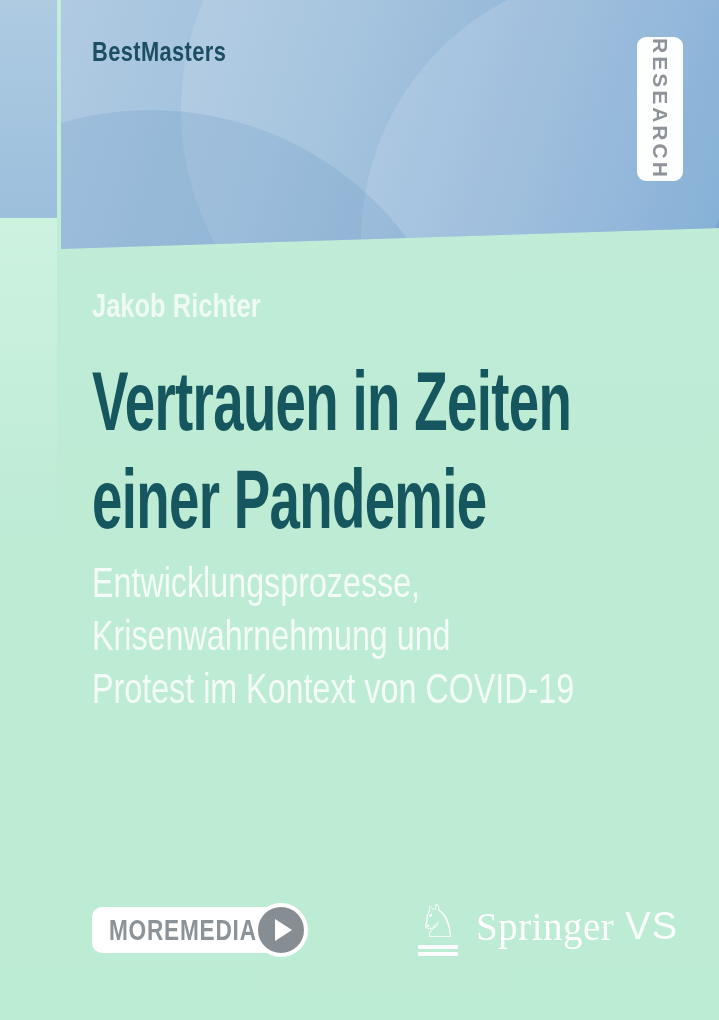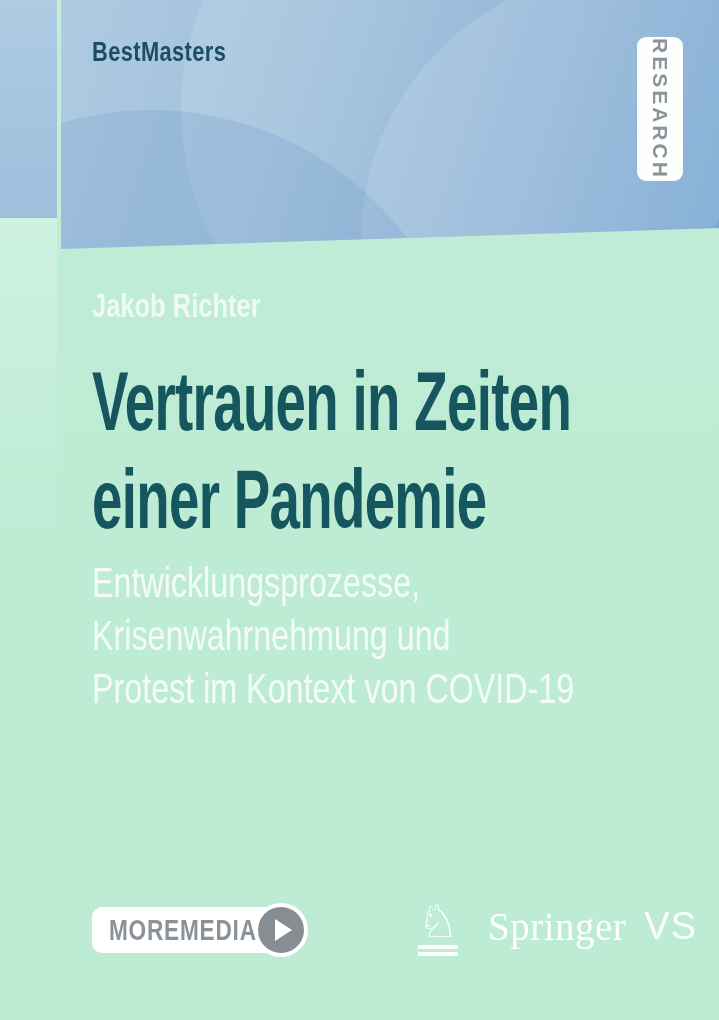--- a/index.html
+++ b/index.html
@@ -81,22 +81,22 @@
   }
   
   .publisher{
     position:absolute;left:412px;top:891px;height:70px;
     display:flex;align-items:center;
   }
   .horse{display:flex;flex-direction:column;align-items:center;width:52px;}
   .horse .glyph{font-family:"DejaVu Sans",sans-serif;font-size:46px;line-height:48px;color:#ffffff;}
   .horse .bar{width:40px;height:4px;background:#ffffff;border-radius:1px;}
   .horse .bar + .bar{margin-top:3px;}
-  .pubname{font-family:"Liberation Serif",serif;font-size:39px;color:#ffffff;margin-left:24px;letter-spacing:0.5px;}
-  .pubsuffix{font-size:38px;color:rgba(255,255,255,0.92);margin-left:18px;letter-spacing:1px;}
+  .pubname{font-family:"Liberation Serif",serif;font-size:39px;color:#ffffff;margin-left:12px;letter-spacing:0.5px;}
+  .pubsuffix{font-size:38px;color:rgba(255,255,255,0.92);margin-left:11px;letter-spacing:1px;}
 </style>
 </head>
 <body>
 
 <div class="cover">
 
   <div class="header-blue">
     <div class="circle c1"></div>
     <div class="circle c2"></div>
     <div class="circle c3"></div>

